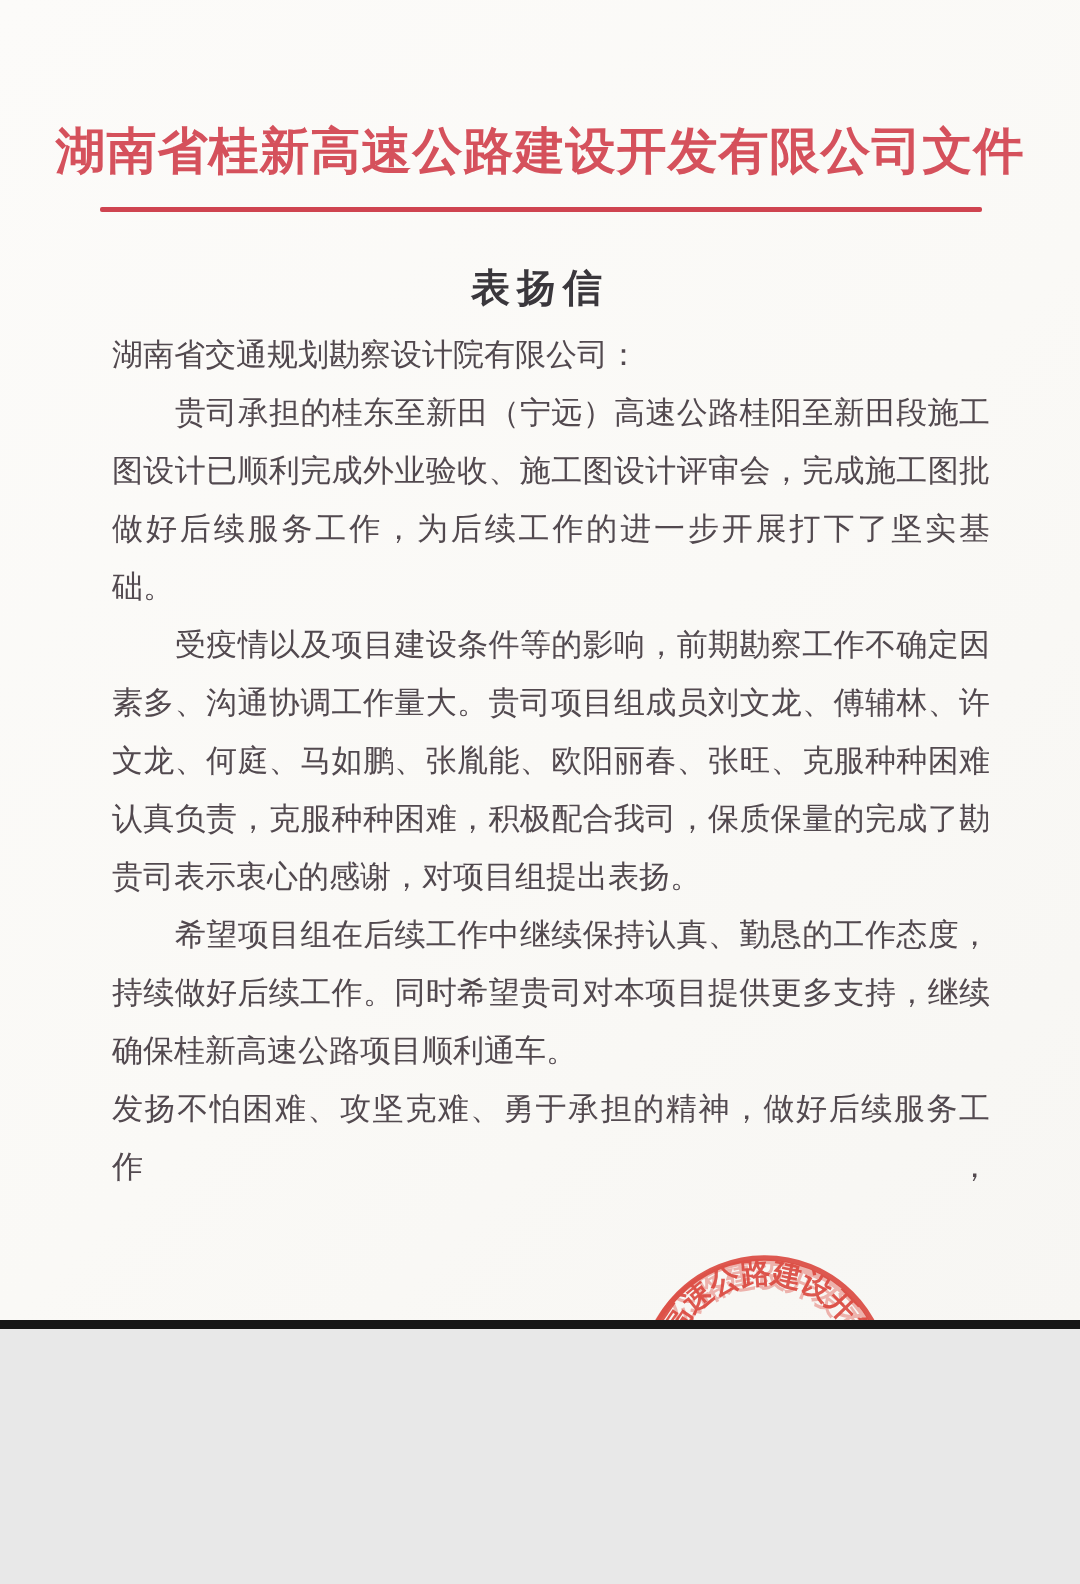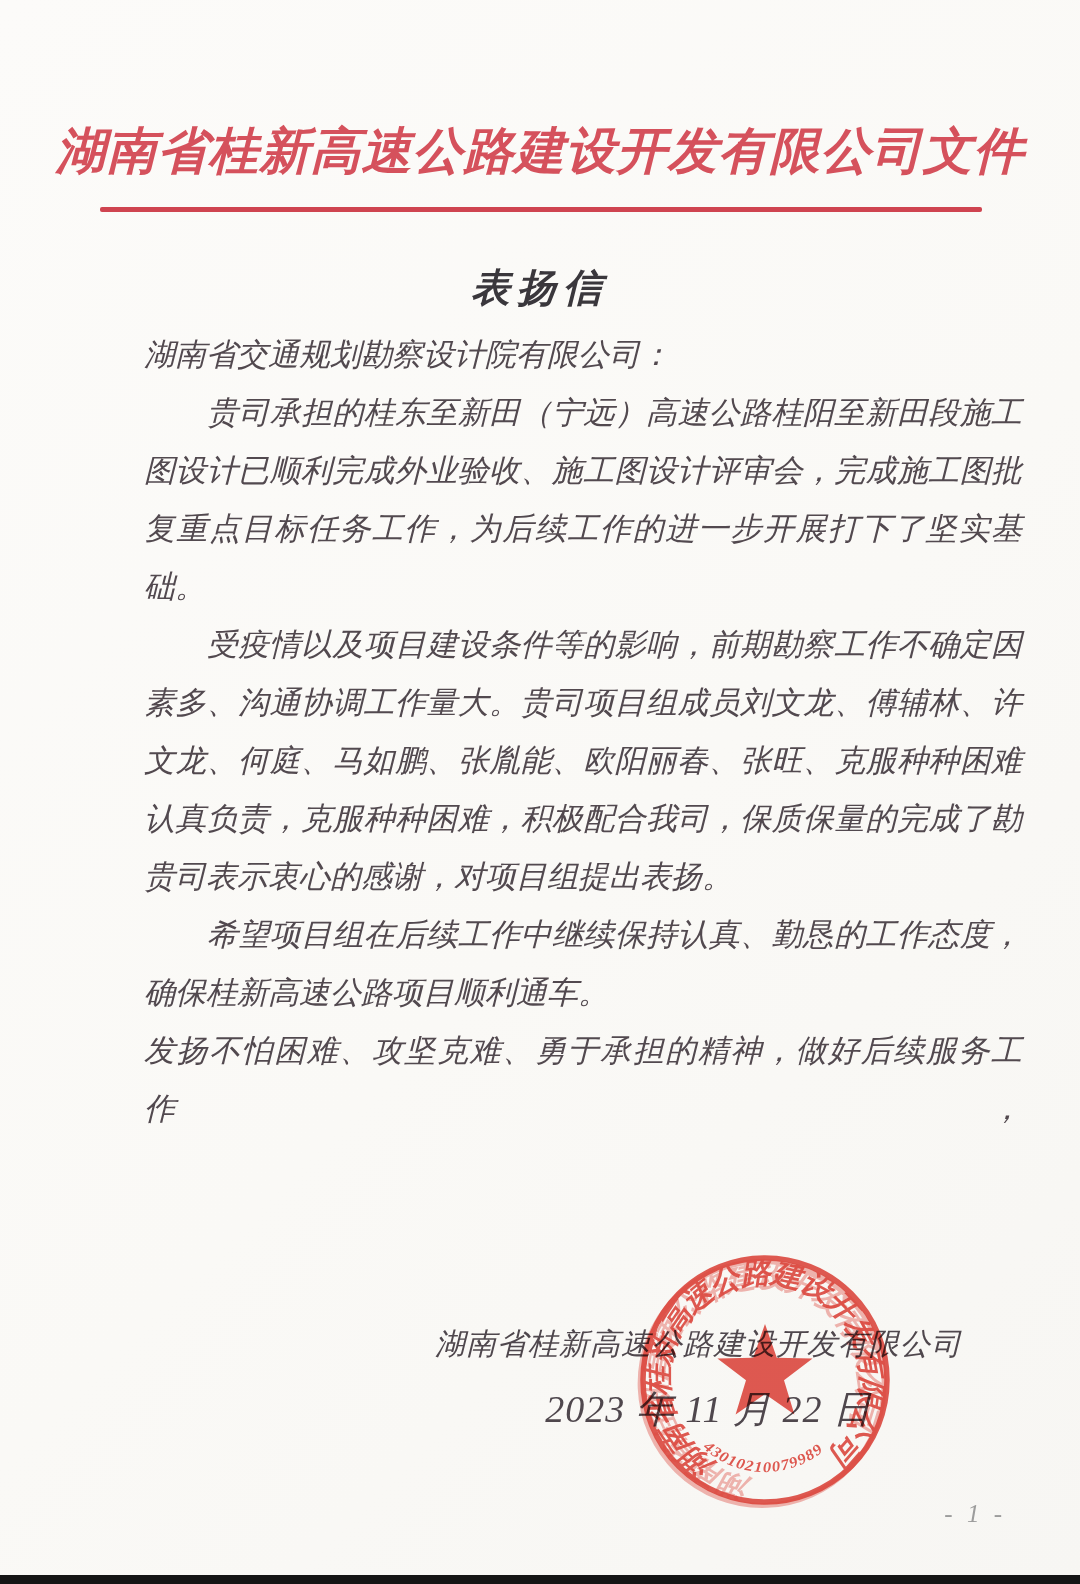--- a/index.html
+++ b/index.html
@@ -3,24 +3,23 @@
 <meta charset="utf-8">
 <style>
   html, body { margin: 0; padding: 0; }
   body {
     width: 1080px; height: 1584px;
     background: #e8e8e8;
     font-family: "Liberation Serif", serif;
   }
   .page {
     position: relative;
-    width: 1080px; height: 1584px;
+    width: 1080px; height: 1329px;
     overflow: hidden;
     background: linear-gradient(135deg, #fcfbf9 0%, #faf9f6 55%, #f7f6f3 100%);
-    font-style: italic;
   }
   .header-title {
     position: absolute; left: 0; right: 0; top: 118px;
     text-align: center;
     font-size: 50px; font-weight: bold;
     color: #d5515c;
     letter-spacing: 1px;
     white-space: nowrap;
   }
   .rule {
@@ -32,21 +31,20 @@
     position: absolute; left: 0; right: 0; top: 252px;
     text-align: center;
     font-size: 39px; font-weight: bold;
     color: #3a373c; letter-spacing: 7px; margin-top: 9px;
   }
   .body-text {
     position: absolute; left: 112px; top: 326px;
     width: 878px;
     font-size: 31px; line-height: 58px;
     color: #52494f;
-    margin-left: 32px;
   }
   .line { text-align: justify; text-justify: inter-character; }
   .line.fill { text-align-last: justify; }
   .line.ind { text-indent: 63px; }
   .signature {
     position: absolute; top: 1324px; right: 118px;
     font-size: 30px; color: #4f474d;
     letter-spacing: 1px; white-space: nowrap;
   }
   .sign-date {
@@ -78,28 +76,29 @@
 
   <div class="rule"></div>
 
   <div class="doc-title">表扬信</div>
 
   <div class="body-text">
     <div class="line">湖南省交通规划勘察设计院有限公司：</div>
     <div id="paragraphs">
         <div class="line ind fill">贵司承担的桂东至新田（宁远）高速公路桂阳至新田段施工</div>
         <div class="line fill">图设计已顺利完成外业验收、施工图设计评审会，完成施工图批</div>
-        <div class="line fill">复重点目标任务工作，为后续工作的进一步开展打下了坚实基</div>
+        <div class="line fill">做好后续服务工作，为后续工作的进一步开展打下了坚实基</div>
         <div class="line">础。</div>
         <div class="line ind fill">受疫情以及项目建设条件等的影响，前期勘察工作不确定因</div>
         <div class="line fill">素多、沟通协调工作量大。贵司项目组成员刘文龙、傅辅林、许</div>
         <div class="line fill">文龙、何庭、马如鹏、张胤能、欧阳丽春、张旺、克服种种困难</div>
         <div class="line fill">认真负责，克服种种困难，积极配合我司，保质保量的完成了勘</div>
         <div class="line">贵司表示衷心的感谢，对项目组提出表扬。</div>
         <div class="line ind fill">希望项目组在后续工作中继续保持认真、勤恳的工作态度，</div>
+        <div class="line fill">持续做好后续工作。同时希望贵司对本项目提供更多支持，继续</div>
         <div class="line">确保桂新高速公路项目顺利通车。</div>
         <div class="line fill">发扬不怕困难、攻坚克难、勇于承担的精神，做好后续服务工作，</div>
       </div>
   </div>
 
   <div class="signature">湖南省桂新高速公路建设开发有限公司</div>
 
   <div class="sign-date">2023 年 11 月 22 日</div>
 
   <svg class="stamp" viewBox="-150 -150 300 300" xmlns="http://www.w3.org/2000/svg">

